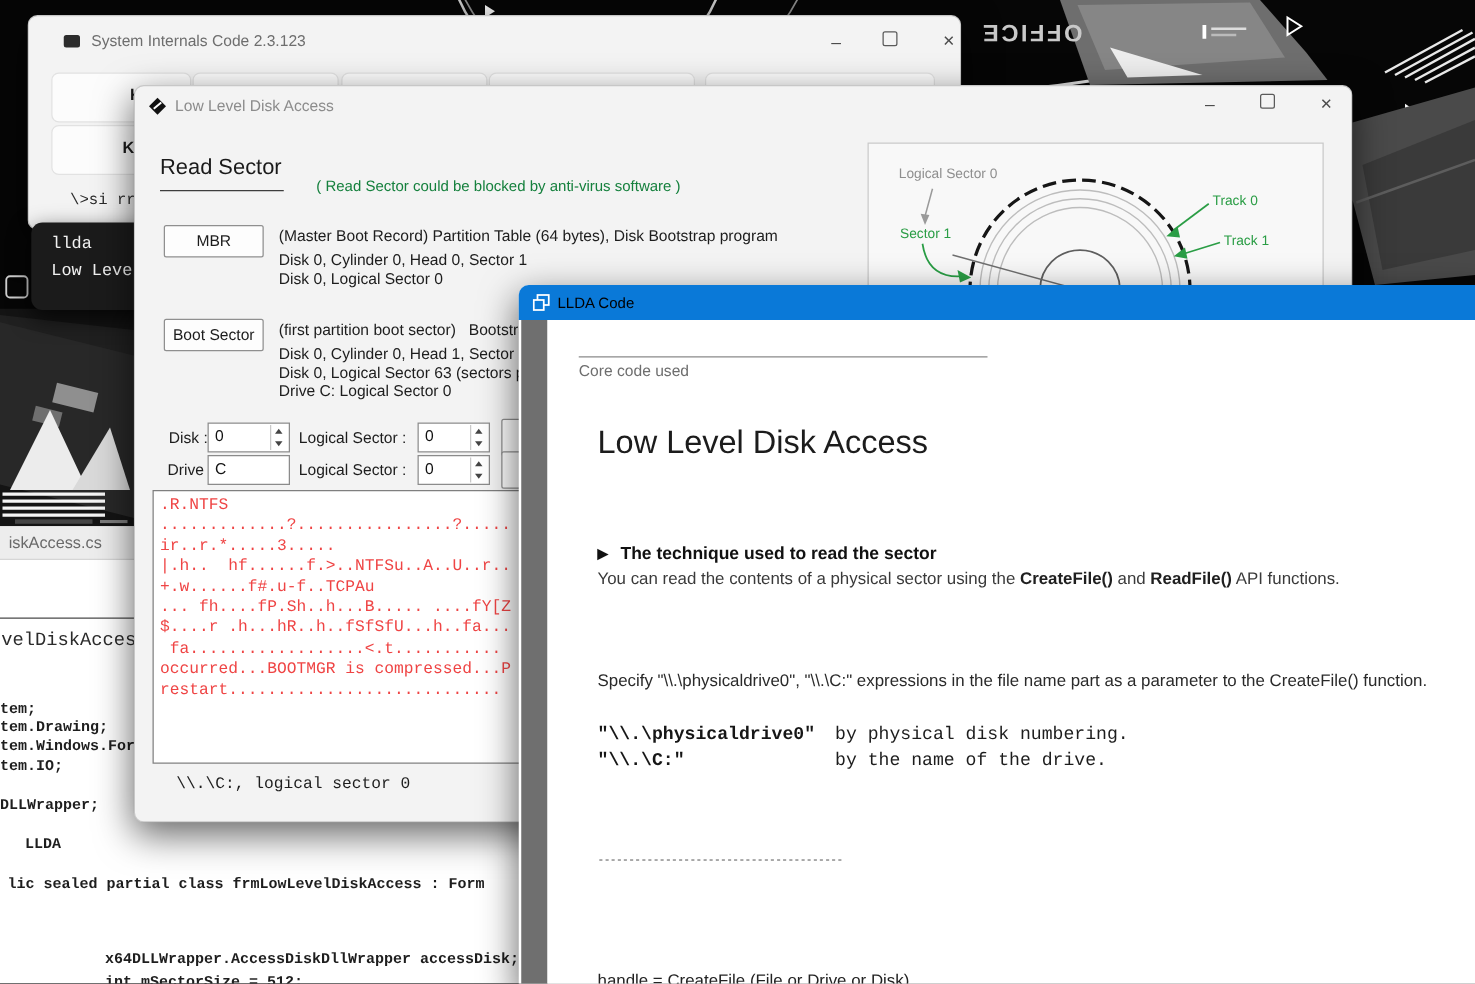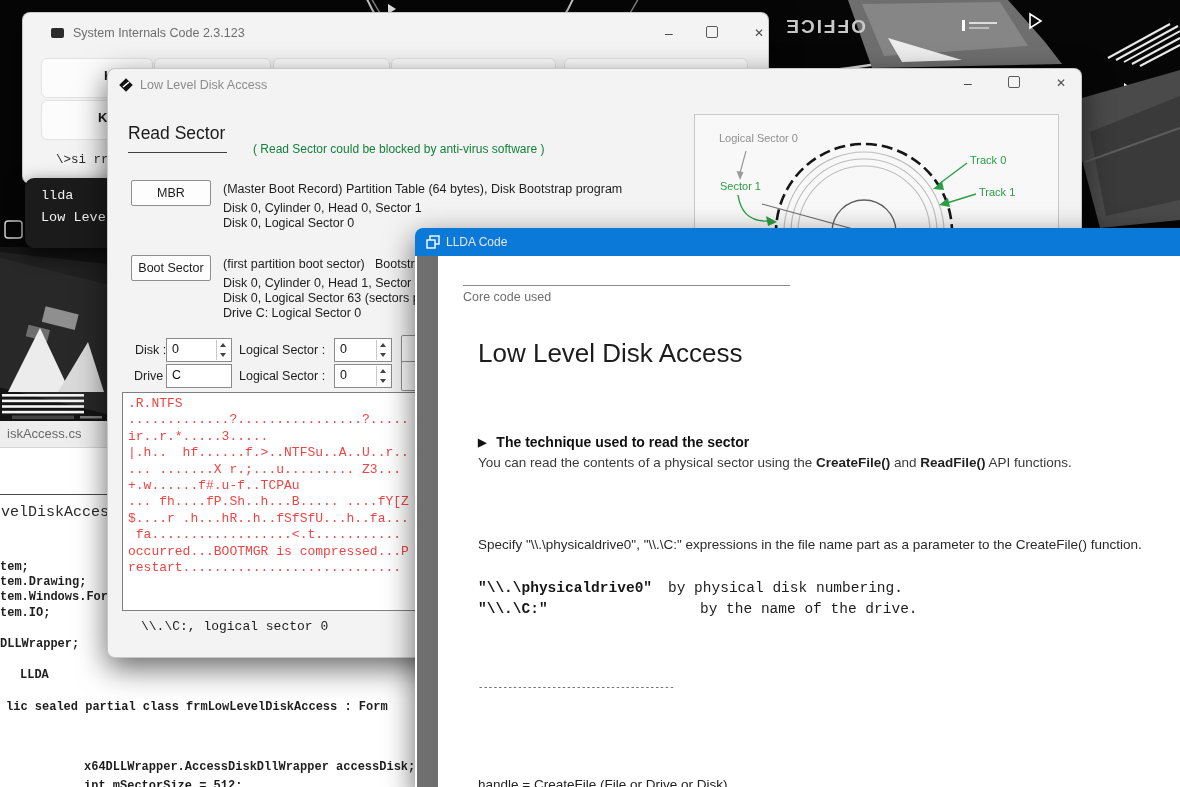--- a/index.html
+++ b/index.html
@@ -180,21 +180,20 @@
           <i class="dn"></i>
         </span>
     </div>
     <div class="btn" style="left:293px;top:292px;width:60px;height:28px;"></div>
 
     <div class="abs" style="left:14px;top:323px;width:430px;height:219px;background:#fff;border:1px solid #7f7f7f;overflow:hidden;padding:3px 5px;box-sizing:border-box;">
       <div class="hexline">.R.NTFS</div>
       <div class="hexline">.............?................?.....</div>
       <div class="hexline">ir..r.*.....3.....</div>
       <div class="hexline">|.h..  hf......f.&gt;..NTFSu..A..U..r..</div>
-      <div class="hexline">... .......X r.;...u......... Z3... </div>
       <div class="hexline">+.w......f#.u-f..TCPAu</div>
       <div class="hexline">... fh....fP.Sh..h...B..... ....fY[Z</div>
       <div class="hexline">$....r .h...hR..h..fSfSfU...h..fa...</div>
       <div class="hexline"> fa..................&lt;.t...........</div>
       <div class="hexline">occurred...BOOTMGR is compressed...P</div>
       <div class="hexline">restart............................</div>
     </div>
     <div class="abs mono" style="left:33px;top:550px;font-size:13px;color:#1d1d1d;">\\.\C:,  logical sector 0</div>
 
     <div class="abs" style="left:586px;top:45px;width:365px;height:118px;background:#f8f8f8;border:1px solid #c9c9c9;overflow:hidden;box-sizing:border-box;">
@@ -220,21 +219,21 @@
       </svg>
     </div>
   </div>
 
   <div class="win" style="left:415px;top:228px;width:775px;height:565px;background:#fff;z-index:5;border-radius:8px 0 0 0;">
     <div class="bluebar" style="border-radius:8px 0 0 0;">
       <svg class="abs" style="left:11px;top:7px;" width="15" height="14" viewBox="0 0 15 14">
         <rect x="4" y="1" width="9" height="8" fill="none" stroke="#fff" stroke-width="1.4"></rect>
         <rect x="1" y="5" width="8" height="8" fill="#0a79d8" stroke="#fff" stroke-width="1.4"></rect>
       </svg>
-      <span class="abs" style="left:31px;top:7px;font-size:12px;color:#e5e5e5;">LLDA Code</span>
+      <span class="abs" style="left:31px;top:7px;font-size:12px;color:#000000;">LLDA Code</span>
     </div>
     <div class="abs" style="left:2px;top:28px;width:21px;height:537px;background:#6f6f6f;"></div>
 
     <div class="abs" style="left:23px;top:28px;width:752px;height:537px;background:#fff;">
       <div class="abs" style="left:25px;top:29px;width:327px;height:1px;background:#8a8a8a;"></div>
       <div class="abs" style="left:25px;top:34px;font-size:12.5px;color:#6e6e6e;">Core code used</div>
       <div class="abs" style="left:40px;top:82px;font-size:26px;color:#1c1c1c;">Low Level Disk Access</div>
 
       <div class="abs" style="left:40px;top:178px;font-size:14px;color:#111;font-weight:bold;white-space:nowrap;">
         <span style="font-size:11px;vertical-align:1px;">▶</span>
@@ -242,21 +241,21 @@
       </div>
       <div class="abs" style="left:40px;top:199px;font-size:13.5px;color:#3a3a3a;white-space:nowrap;">
         <span>You can read the contents of a physical sector using the </span><span style="font-weight:bold;color:#1f1f1f;">CreateFile()</span><span> and </span><span style="font-weight:bold;color:#1f1f1f;">ReadFile()</span><span> API functions.</span>
       </div>
 
       <div class="abs" style="left:40px;top:281px;font-size:13.5px;color:#2a2a2a;white-space:nowrap;">Specify "\\.\physicaldrive0", "\\.\C:" expressions in the file name part as a parameter to the CreateFile() function.</div>
 
       <div class="abs mono" style="left:40px;top:324px;font-size:14.5px;font-weight:bold;color:#161616;white-space:pre;">"\\.\physicaldrive0"</div>
       <div class="abs mono" style="left:230px;top:324px;font-size:14.5px;color:#1d1d1d;white-space:pre;">by physical disk numbering.</div>
       <div class="abs mono" style="left:40px;top:345px;font-size:14.5px;font-weight:bold;color:#161616;white-space:pre;">"\\.\C:"</div>
-      <div class="abs mono" style="left:230px;top:345px;font-size:14.5px;color:#1d1d1d;white-space:pre;margin-left:32px;">by the name of the drive.</div>
+      <div class="abs mono" style="left:230px;top:345px;font-size:14.5px;color:#1d1d1d;white-space:pre;">by the name of the drive.</div>
 
       <div class="abs mono" style="left:40px;top:427px;font-size:9px;letter-spacing:-0.5px;color:#3f3f3f;">----------------------------------------</div>
 
       <div class="abs" style="left:40px;top:521px;font-size:13.5px;color:#222222;white-space:nowrap;">handle = CreateFile (File or Drive or Disk)</div>
     </div>
   </div>
 
 </div>
 
 </body></html>

